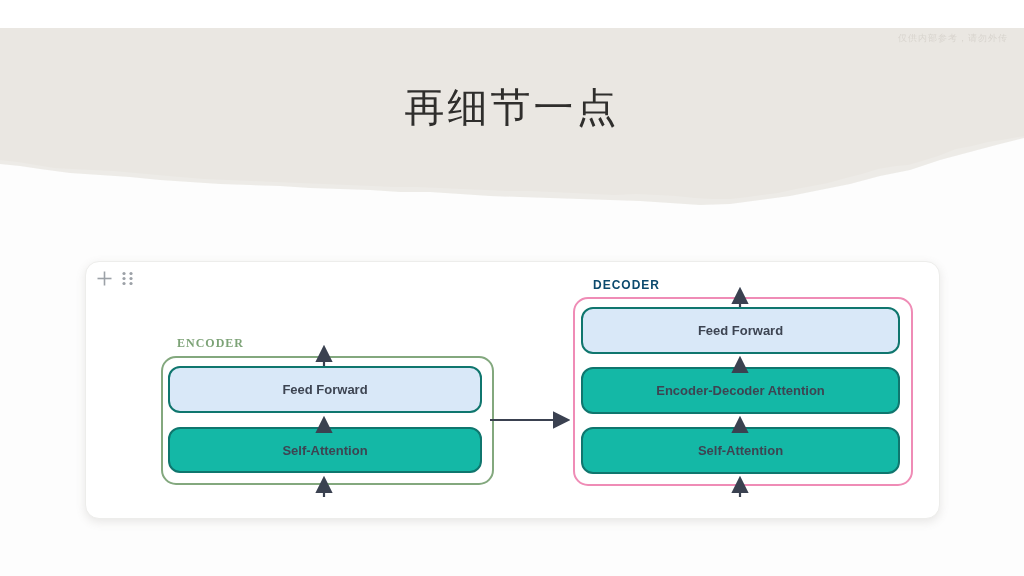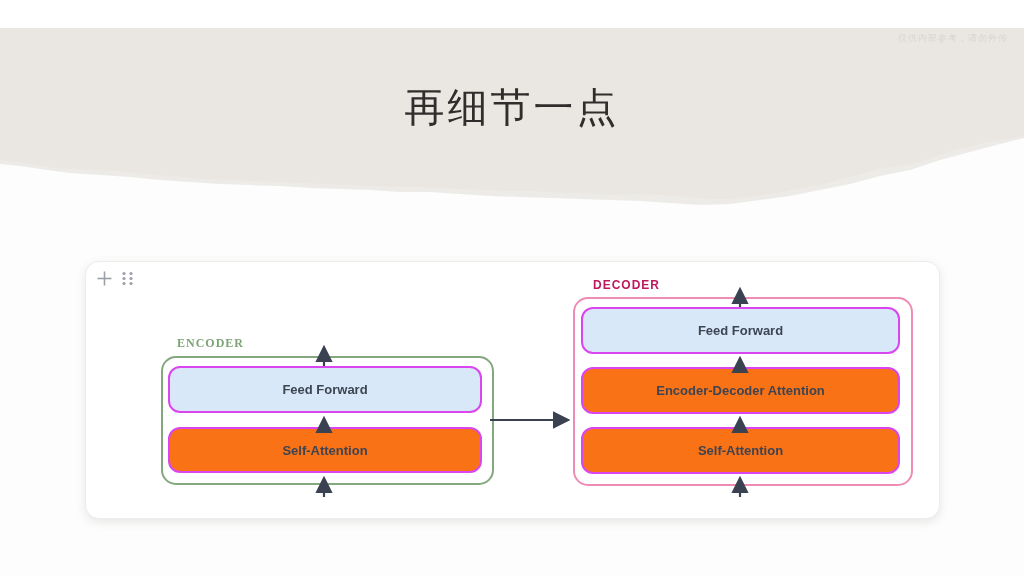--- a/index.html
+++ b/index.html
@@ -27,31 +27,31 @@
     box-shadow:0 3px 10px rgba(120,115,105,0.16);
   }
   .card-toolbar{position:absolute;left:10px;top:8px;width:50px;height:18px;}
   .icon-plus{position:absolute;left:0;top:0;}
   .icon-drag{position:absolute;left:24px;top:0;}
   
   .group-label{
     position:absolute;font-size:12px;font-weight:700;letter-spacing:1px;
   }
   .encoder-label{left:91px;top:74px;color:#7da377;font-family:Liberation Serif, serif;}
-  .decoder-label{left:507px;top:16px;color:#be185d;}
+  .decoder-label{left:507px;top:16px;color:#0c4a6e;}
   .group-box{position:absolute;background:transparent;border-radius:15px;}
   .encoder-box{left:75px;top:94px;width:329px;height:125px;border:2px solid #83a87e;}
   .decoder-box{left:487px;top:35px;width:336px;height:185px;border:2px solid #ef8cb6;}
   .layer-box{
-    position:absolute;border:2px solid #d946ef;border-radius:12px;
+    position:absolute;border:2px solid #0f766e;border-radius:12px;
     display:flex;align-items:center;justify-content:center;
     font-size:13px;font-weight:700;color:#3d4452;box-sizing:border-box;
   }
   .fill-blue{background:#d9e8f8;}
-  .fill-peach{background:#f97316;}
+  .fill-peach{background:#14b8a6;}
   .enc-ff{left:82px;top:104px;width:314px;height:47px;}
   .enc-sa{left:82px;top:165px;width:314px;height:46px;}
   .dec-ff{left:495px;top:45px;width:319px;height:47px;}
   .dec-eda{left:495px;top:105px;width:319px;height:47px;}
   .dec-sa{left:495px;top:165px;width:319px;height:47px;}
   .arrow-layer{position:absolute;left:0;top:0;width:853px;height:256px;pointer-events:none;}
 </style>
 </head>
 <body>
 

